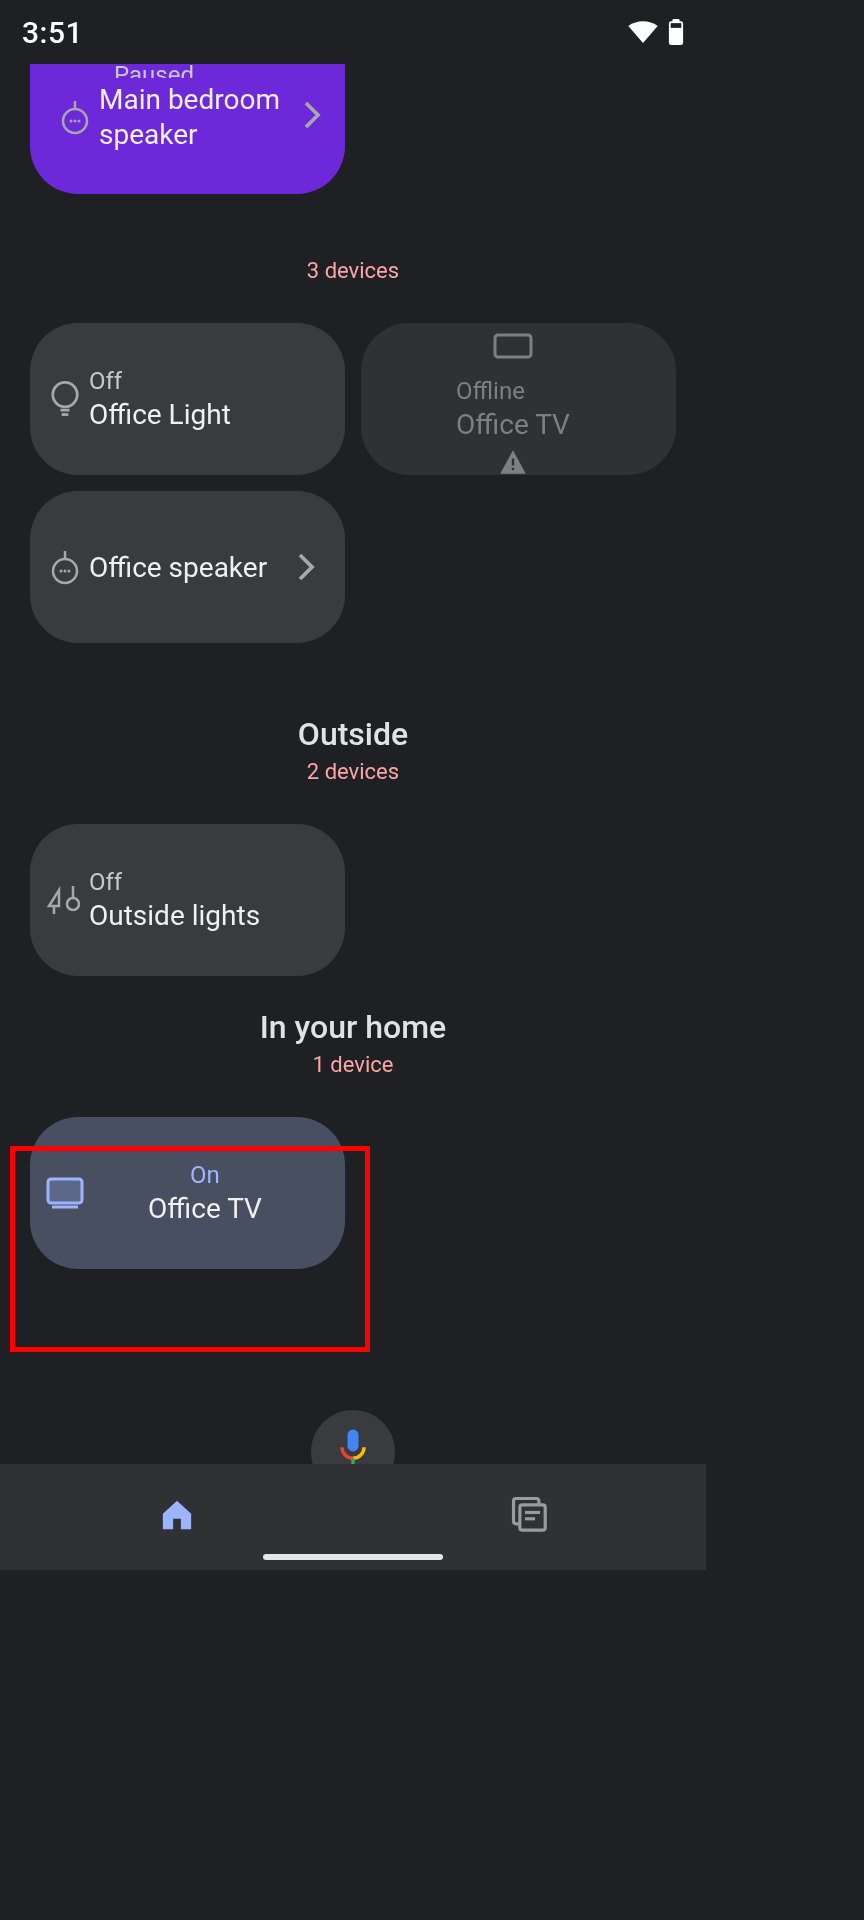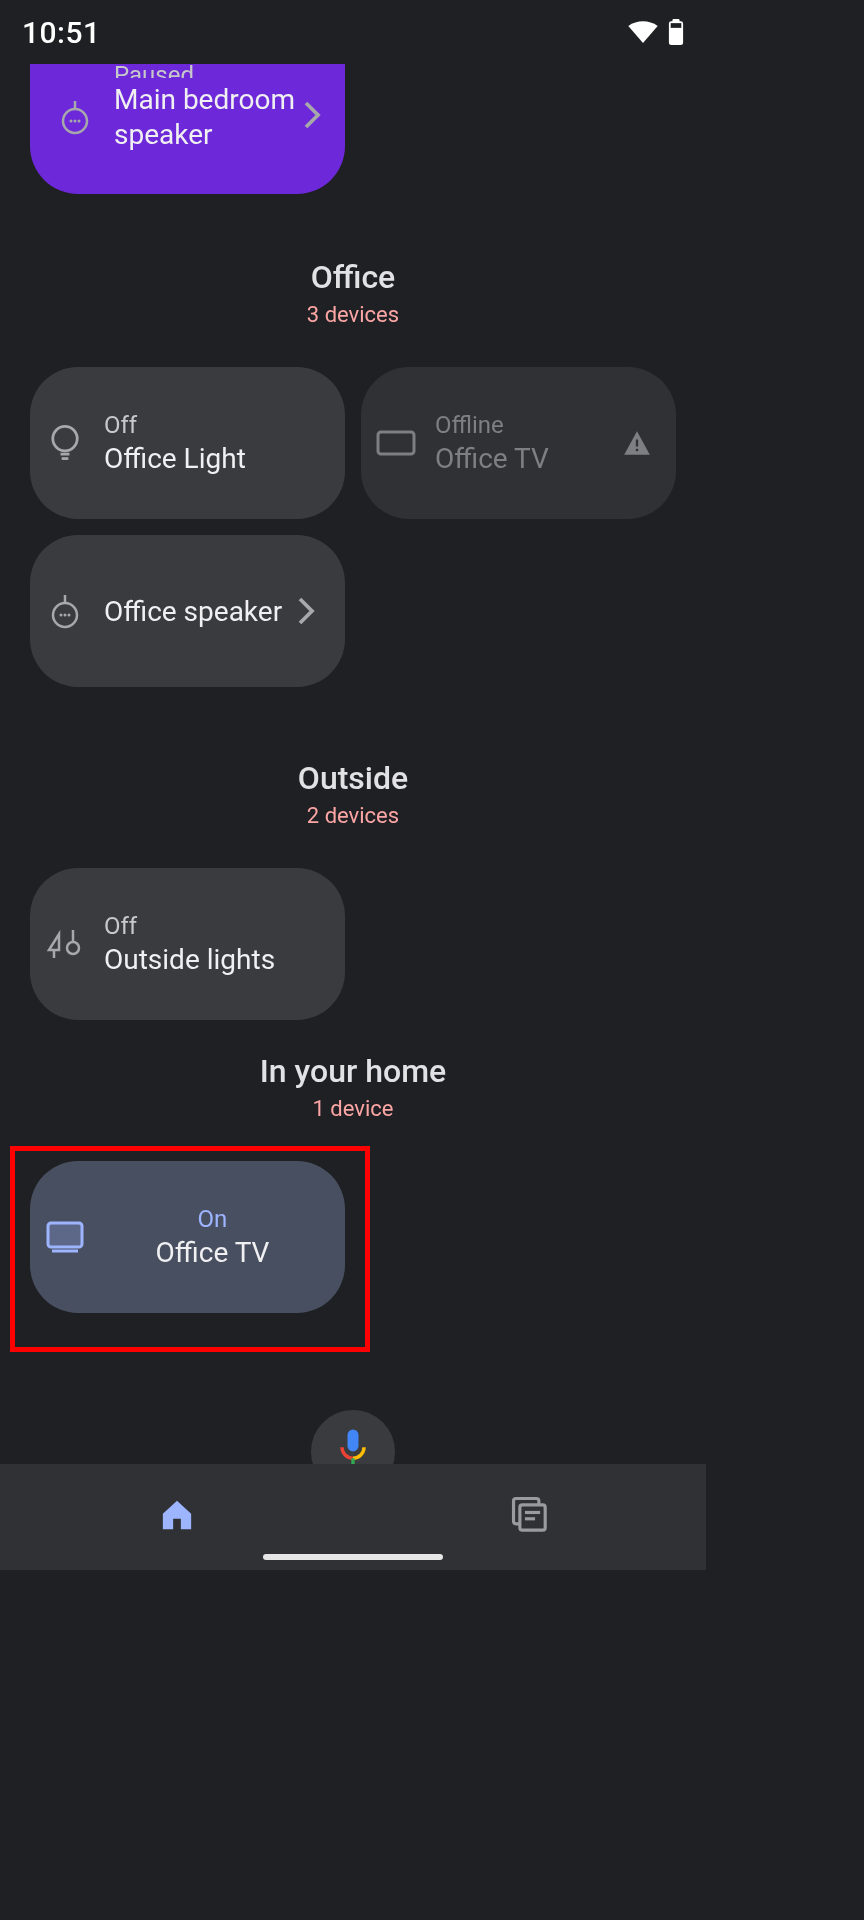--- a/index.html
+++ b/index.html
@@ -64,40 +64,40 @@
 
   .card {
     background: #3a3b3f;
     border-radius: 48px;
     height: 152px;
     display: flex;
     align-items: center;
     padding: 0 24px 0 12px;
     cursor: pointer;
   }
-  .card.dim { background: #303135; }
+  .card.dim { background: #303135; flex-direction: column; }
   .card.dim .card-status,
   .card.dim .card-name,
   .card.dim .card-icon svg { color:#7d7f83; fill:#7d7f83; stroke:#7d7f83; }
   .card.on {
     background: #484f60;
   }
   .card.on .card-status { color:#9db4ff; }
 
   .card-icon {
     width: 46px;
     display: flex;
     justify-content: center;
     align-items: center;
     flex: 0 0 46px;
   }
   .card-icon svg { display:block; }
 
   .card-body {
-    margin-left: 16px;
+    margin-left: 1px;
     flex: 1;
     display: flex;
     flex-direction: column;
     justify-content: center;
   }
   .card-status {
     font-size: 24px;
     color: #c7c8cb;
     line-height: 1.3;
   }
@@ -196,21 +196,21 @@
     border-radius: 3px;
     background: #e6e6e6;
   }
 
   .icon-stroke { fill:none; stroke:#a7a8ab; stroke-width:2.5; }
 </style>
 </head>
 <body>
 
 <div class="status-bar">
-  <span class="clock">10:51</span>
+  <span class="clock">3:51</span>
   <span class="spacer"></span>
   <span class="status-icons">
     <span class="wifi-icon">
       <svg width="30" height="22" viewBox="0 0 24 18">
           <path d="M12 18 L24 4 C17 -1 7 -1 0 4 Z" fill="#fff"></path>
         </svg>
     </span>
     <span class="batt-icon">
       <svg width="16" height="26" viewBox="0 0 12 22">
           <rect x="0" y="2" width="12" height="20" rx="2" fill="#fff"></rect>
@@ -240,21 +240,20 @@
       </div>
       <span class="trailing">
         <svg width="18" height="30" viewBox="0 0 12 20">
             <path d="M2 2 L10 10 L2 18" class="icon-stroke" stroke-width="3"></path>
           </svg>
       </span>
     </div>
   </div>
 
   <div class="room-header" style="margin-top:64px;">
-    <div class="room-title">Office</div>
     <div class="room-subtitle">3 devices</div>
   </div>
 
   <div class="card-grid">
     <div class="card">
       <span class="card-icon">
         <svg width="34" height="40" viewBox="0 0 30 36">
             <circle cx="15" cy="14" r="11" class="icon-stroke"></circle>
             <line x1="11" y1="28" x2="19" y2="28" class="icon-stroke"></line>
             <line x1="12" y1="32" x2="18" y2="32" class="icon-stroke"></line>

